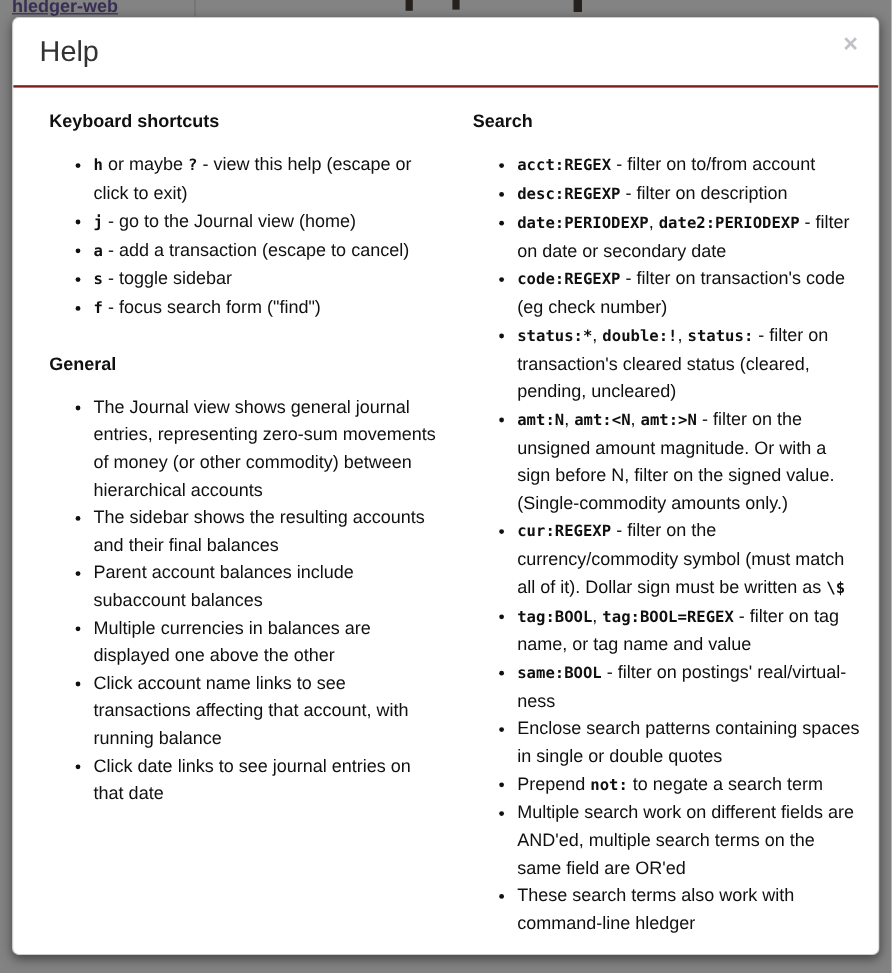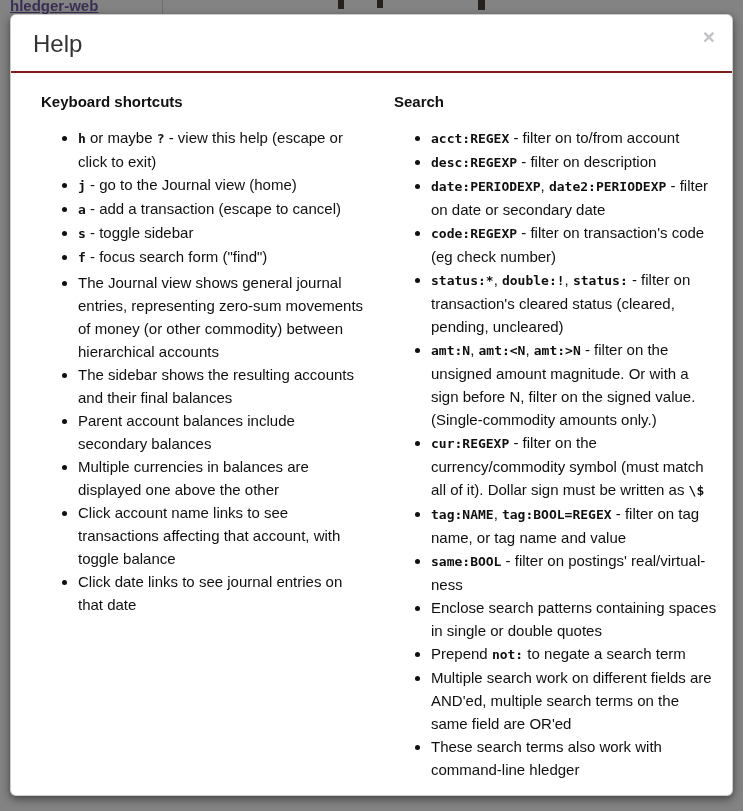--- a/index.html
+++ b/index.html
@@ -86,42 +86,43 @@
           <div class="section-heading">Keyboard shortcuts</div>
           <ul class="help-list">
             <li><code class="code-term">h</code> or maybe <code class="code-term">?</code> - view this help (escape or click to exit)</li>
             <li><code class="code-term">j</code> - go to the Journal view (home)</li>
             <li><code class="code-term">a</code> - add a transaction (escape to cancel)</li>
             <li><code class="code-term">s</code> - toggle sidebar</li>
             <li><code class="code-term">f</code> - focus search form ("find")</li>
           </ul>
         </div>
         <div class="help-section">
+          <div class="section-heading">General</div>
           <ul class="help-list">
             <li>The Journal view shows general journal entries, representing zero-sum movements of money (or other commodity) between hierarchical accounts</li>
             <li>The sidebar shows the resulting accounts and their final balances</li>
-            <li>Parent account balances include secondary balances</li>
+            <li>Parent account balances include subaccount balances</li>
             <li>Multiple currencies in balances are displayed one above the other</li>
-            <li>Click account name links to see transactions affecting that account, with toggle balance</li>
+            <li>Click account name links to see transactions affecting that account, with running balance</li>
             <li>Click date links to see journal entries on that date</li>
           </ul>
         </div>
       </div>
     <div class="col col-right">
         <div class="help-section">
           <div class="section-heading">Search</div>
           <ul class="help-list">
             <li><code class="code-term">acct:REGEX</code> - filter on to/from account</li>
             <li><code class="code-term">desc:REGEXP</code> - filter on description</li>
             <li><code class="code-term">date:PERIODEXP</code>, <code class="code-term">date2:PERIODEXP</code> - filter on date or secondary date</li>
             <li><code class="code-term">code:REGEXP</code> - filter on transaction's code (eg check number)</li>
             <li><code class="code-term">status:*</code>, <code class="code-term">double:!</code>, <code class="code-term">status:</code> - filter on transaction's cleared status (cleared, pending, uncleared)</li>
             <li><code class="code-term">amt:N</code>, <code class="code-term">amt:&lt;N</code>, <code class="code-term">amt:&gt;N</code> - filter on the unsigned amount magnitude. Or with a sign before N, filter on the signed value. (Single-commodity amounts only.)</li>
             <li><code class="code-term">cur:REGEXP</code> - filter on the currency/commodity symbol (must match all of it). Dollar sign must be written as <code class="code-term">\$</code></li>
-            <li><code class="code-term">tag:NAME</code>, <code class="code-term">tag:BOOL=REGEX</code> - filter on tag name, or tag name and value</li>
+            <li><code class="code-term">tag:BOOL</code>, <code class="code-term">tag:BOOL=REGEX</code> - filter on tag name, or tag name and value</li>
             <li><code class="code-term">same:BOOL</code> - filter on postings' real/virtual-ness</li>
             <li>Enclose search patterns containing spaces in single or double quotes</li>
             <li>Prepend <code class="code-term">not:</code> to negate a search term</li>
             <li>Multiple search work on different fields are AND'ed, multiple search terms on the same field are OR'ed</li>
             <li>These search terms also work with command-line hledger</li>
           </ul>
         </div>
       </div>
   </div>
 </div>

